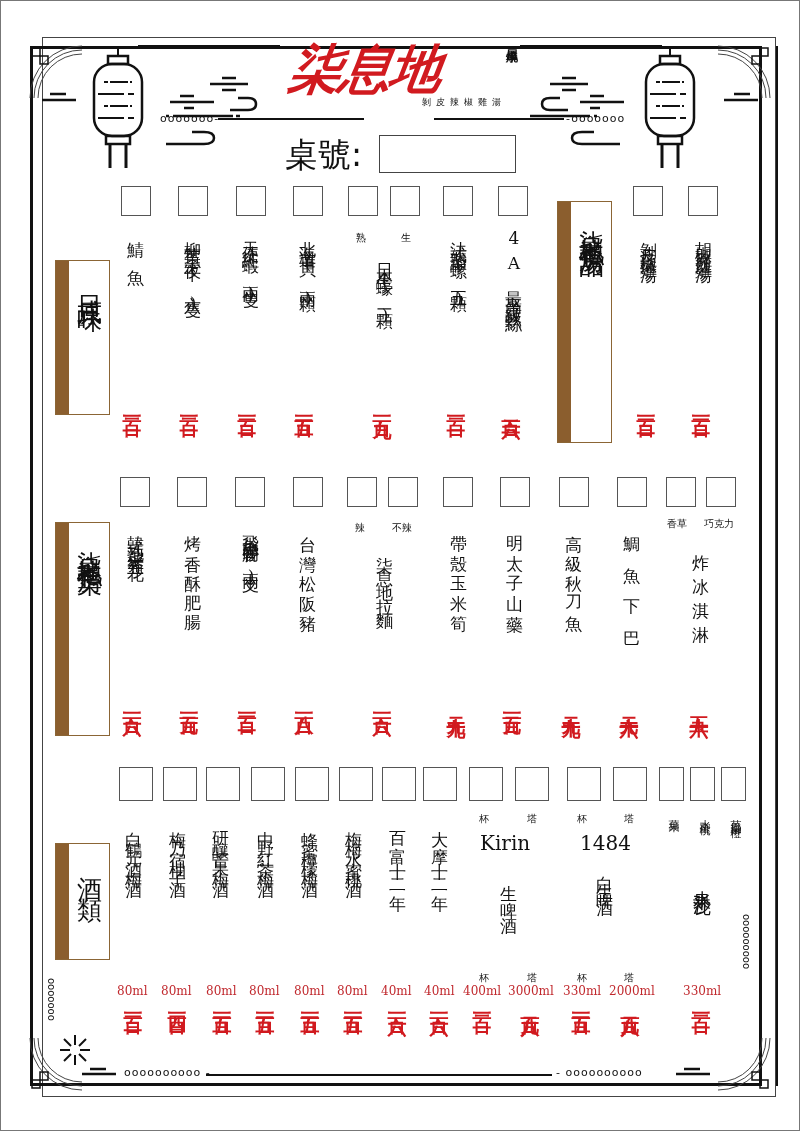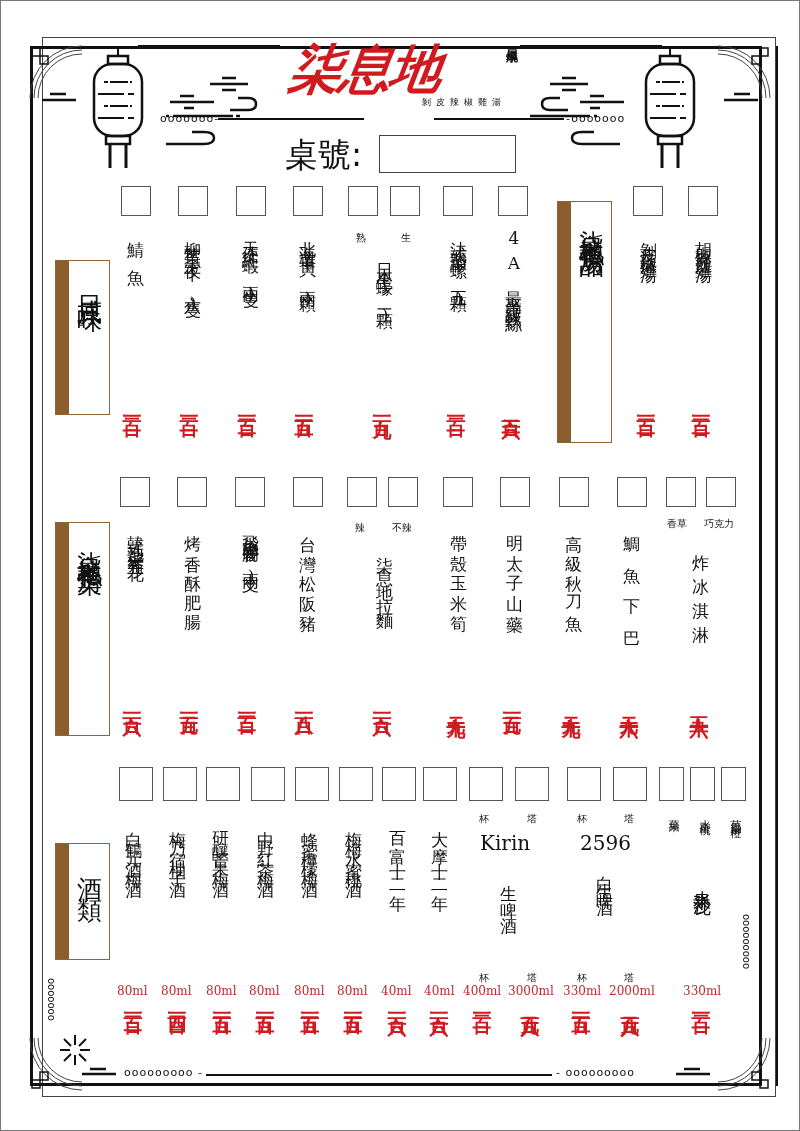--- a/index.html
+++ b/index.html
@@ -282,21 +282,21 @@
 <div class="tiny" style="left:527px;top:971px;">塔</div>
 <div class="ml" style="left:463px;top:984px;">400ml</div>
 <div class="ml" style="left:508px;top:984px;">3000ml</div>
 <div class="vprice" style="left:473px;top:1003px;">一百二</div>
 <div class="vprice" style="left:521px;top:1003px;">八百元</div>
 
 <div class="box" style="left:567px;top:767px;width:34px;height:34px;"></div>
 <div class="box" style="left:613px;top:767px;width:34px;height:34px;"></div>
 <div class="tiny" style="left:577px;top:812px;">杯</div>
 <div class="tiny" style="left:624px;top:812px;">塔</div>
-<div class="latin" style="left:580px;top:831px;">2596</div>
+<div class="latin" style="left:580px;top:831px;">1484</div>
 <div class="vtext" style="left:596px;top:862px;letter-spacing:8px;font-family:'DejaVu Sans',sans-serif;">白生啤酒</div>
 <div class="tiny" style="left:577px;top:971px;">杯</div>
 <div class="tiny" style="left:624px;top:971px;">塔</div>
 <div class="ml" style="left:563px;top:984px;">330ml</div>
 <div class="ml" style="left:609px;top:984px;">2000ml</div>
 <div class="vprice" style="left:572px;top:1003px;">一百五</div>
 <div class="vprice" style="left:621px;top:1003px;">八百元</div>
 
 <div class="box" style="left:659px;top:767px;width:25px;height:34px;"></div>
 <div class="box" style="left:690px;top:767px;width:25px;height:34px;"></div>
@@ -318,18 +318,18 @@
       <line x1="22" y1="17" x2="32" y2="17"></line>
     <line x1="6" y1="6" x2="13" y2="13"></line>
       <line x1="21" y1="21" x2="28" y2="28"></line>
     <line x1="28" y1="6" x2="21" y2="13"></line>
       <line x1="13" y1="21" x2="6" y2="28"></line>
   </g>
 </svg>
 <svg style="position:absolute;left:80px;top:1066px;" width="40" height="12">
   <path d="M2 8 h34 M10 3 h16" fill="none" stroke="#111" stroke-width="2.5"></path>
 </svg>
-<div class="dots" style="left:124px;top:1066px;">ooooooooo -</div>
+<div class="dots" style="left:124px;top:1066px;">oooooooooo -</div>
 <div class="hline" style="left:206px;top:1074px;width:346px;"></div>
-<div class="dots" style="left:556px;top:1066px;">- ooooooooo</div>
+<div class="dots" style="left:556px;top:1066px;">- oooooooooo</div>
 <svg style="position:absolute;left:674px;top:1066px;" width="40" height="12">
   <path d="M2 8 h34 M10 3 h16" fill="none" stroke="#111" stroke-width="2.5"></path>
 </svg>
 
 </body></html>

